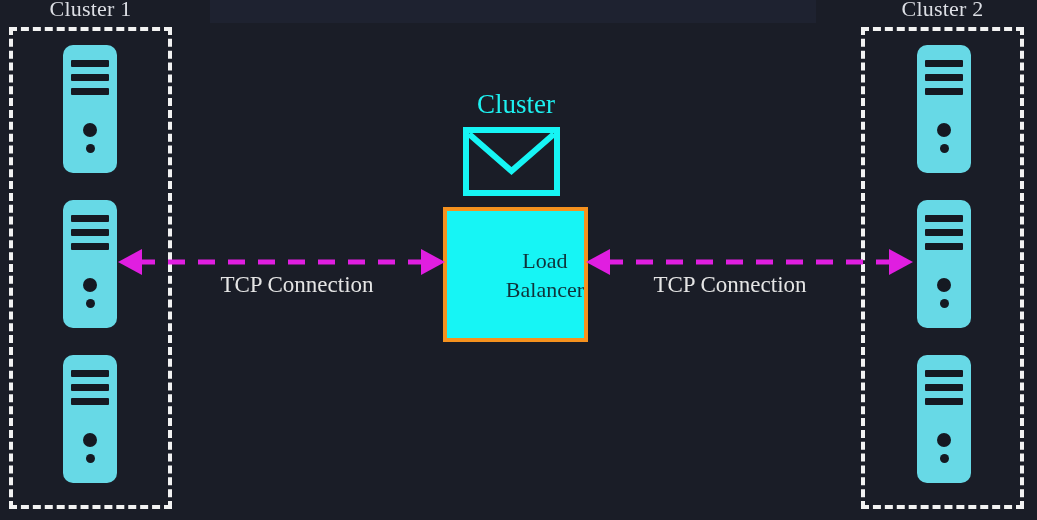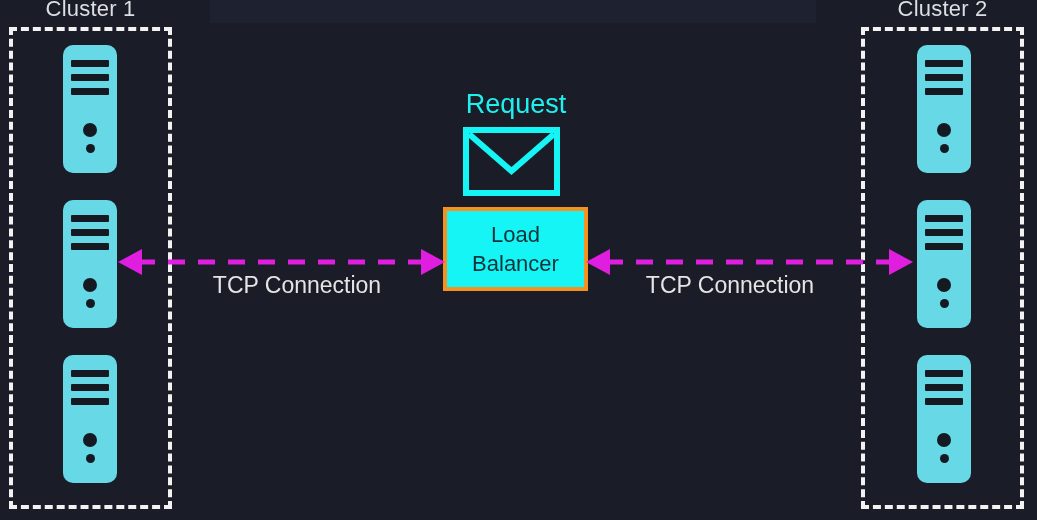--- a/index.html
+++ b/index.html
@@ -6,21 +6,21 @@
     margin: 0;
     padding: 0;
     background: #1a1d27;
   }
   #canvas {
     position: relative;
     width: 1037px;
     height: 520px;
     background: #1a1d27;
     overflow: hidden;
-    font-family: Liberation Sans, sans-serif;
+    font-family: Liberation Serif, serif;
   }
 
   
   .top-band {
     position: absolute;
     left: 210px;
     top: 0px;
     width: 606px;
     height: 23px;
     background: #1e2230;
@@ -115,27 +115,27 @@
     width: 97px;
     height: 69px;
   }
 
   
   #load-balancer-box {
     position: absolute;
     left: 443px;
     top: 207px;
     width: 145px;
-    height: 84px;
+    height: 135px;
     box-sizing: border-box;
     background: #16f5f5;
     border: 4px solid #f5911e;
     display: flex;
     align-items: center;
-    justify-content: center;
+    justify-content: flex-end;
   }
   #load-balancer-label {
     font-size: 22px;
     line-height: 29px;
     color: #10333a;
     text-align: center;
     white-space: pre-line;
   }
 
   
@@ -215,21 +215,21 @@
   </div>
 
   <div id="srv-r3" class="server">
     <div class="bar b1"></div>
     <div class="bar b2"></div>
     <div class="bar b3"></div>
     <div class="dot-lg"></div>
     <div class="dot-sm"></div>
   </div>
 
-  <div id="request-label">Request</div>
+  <div id="request-label">Cluster</div>
 
   <svg id="envelope-icon" viewBox="0 0 97 69">
     <rect x="3" y="3" width="91" height="63" fill="none" stroke="#16f5f5" stroke-width="6"></rect>
     <polyline points="6,7 48.5,44 91,7" fill="none" stroke="#16f5f5" stroke-width="6" stroke-linejoin="miter"></polyline>
   </svg>
 
   <div id="load-balancer-box">
     <span id="load-balancer-label">Load
 Balancer</span>
   </div>

